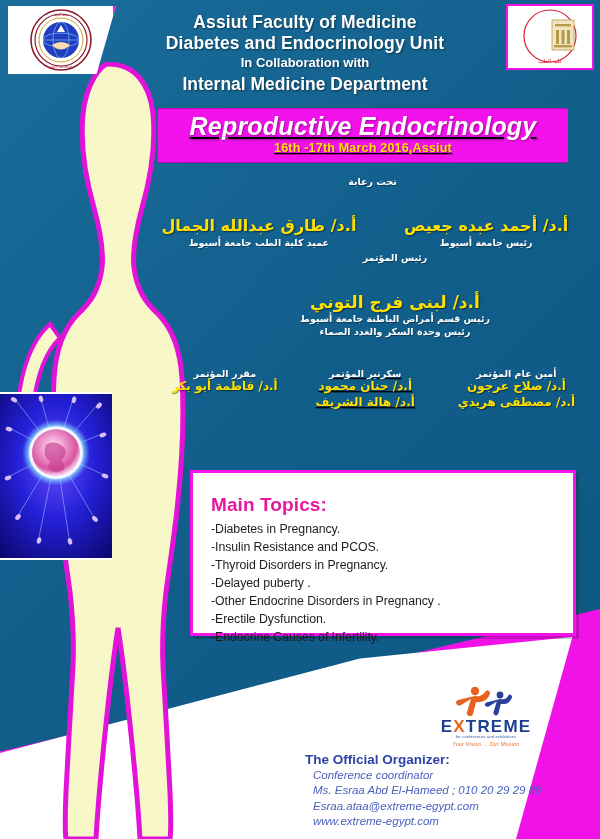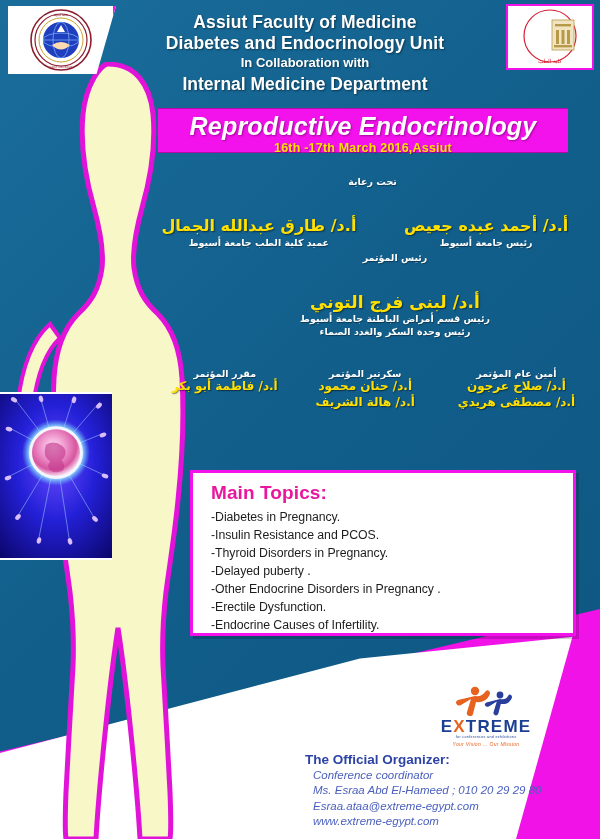--- a/index.html
+++ b/index.html
@@ -63,24 +63,24 @@
     text-align:center; color:#ffffff;
     text-shadow:1px 1px 2px rgba(0,0,0,.45);
   }
   .hdr1 { font-size:17.5px; font-weight:bold; letter-spacing:.1px; line-height:1.18; }
   .hdr2 { font-size:17.5px; font-weight:bold; letter-spacing:.1px; line-height:1.18; }
   .hdr3 { font-size:13px; font-weight:bold; line-height:1.5; }
   .hdr4 { font-size:17.5px; font-weight:bold; line-height:1.3; }
 
   
   .title-banner {
-    position:absolute; left:158px; top:108px; width:410px; height:45px;
+    position:absolute; left:158px; top:108px; width:410px; height:55px;
     background:#f412ec; z-index:8;
     border-top:1px solid #b10aa9; border-bottom:1px solid #b10aa9;
-    text-align:center; padding-top:3px;
+    text-align:center; padding-top:3px;text-decoration:underline;
   }
   .title-main {
     font-size:25px; font-style:italic; font-weight:bold; color:#ffffff;
     letter-spacing:.2px; line-height:1.12;
     text-shadow:1px 1px 2px rgba(90,0,85,.55);
   }
   .title-date {
     font-size:12.5px; font-weight:bold; color:#ffe000;
     letter-spacing:.2px; margin-top:1px;
     text-shadow:1px 1px 1px rgba(90,0,85,.5);
@@ -112,30 +112,30 @@
   .patron-col { width:48%; }
 
   .president { position:absolute; left:200px; top:252px; width:390px; z-index:8; }
 
   .committee {
     position:absolute; left:160px; top:368px; width:432px; z-index:8;
     display:flex; direction:rtl; justify-content:space-between;
   }
   .comm-col { text-align:center; }
   .comm-col.c1 { width:35%; }
-  .comm-col.c2 { width:33%; }
+  .comm-col.c2 { width:33%;text-decoration:underline; }
   .comm-col.c3 { width:30%; }
 
   
   .topics {
     position:absolute; left:190px; top:470px; width:386px; height:166px;
     background:#ffffff; z-index:8;
     border:3px solid #f412ec;
     box-shadow:3px 3px 0 rgba(0,0,0,.18);
-    padding:9px 0 0 18px;
+    padding:21px 0 0 18px;
   }
   .topics-title {
     font-size:19px; font-weight:bold; color:#e8179e; letter-spacing:.1px;
     margin-bottom:4px;
   }
   .topics ul { list-style:none; }
   .topics li {
     font-size:12.3px; color:#1d1d1d; line-height:1.465; letter-spacing:-.05px;
   }
 

